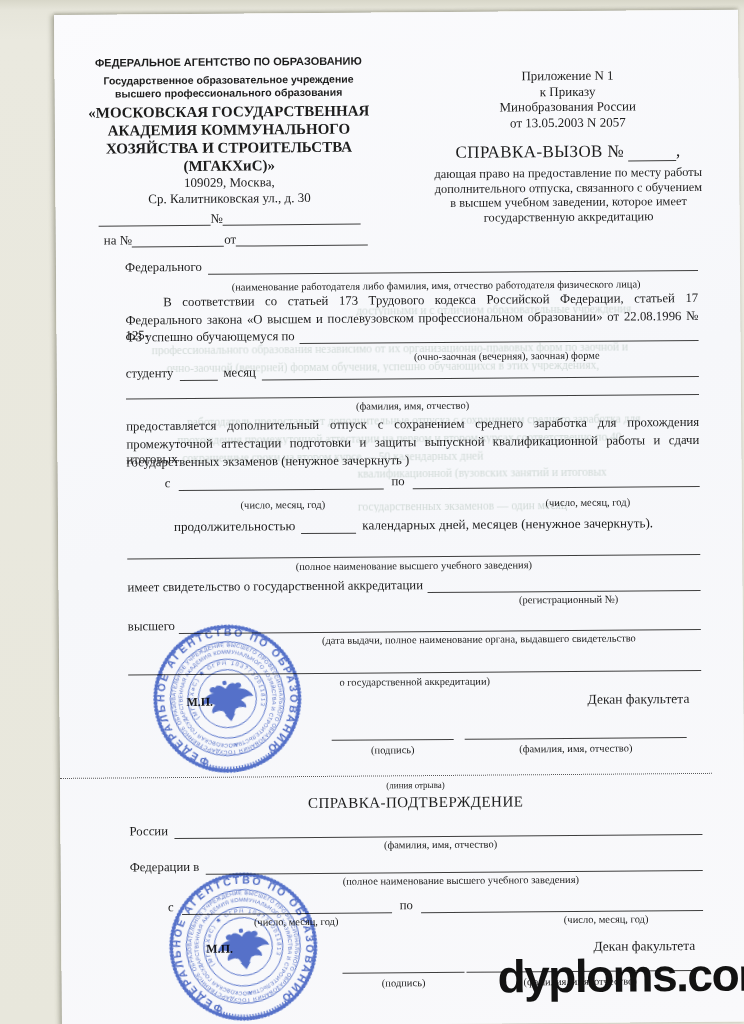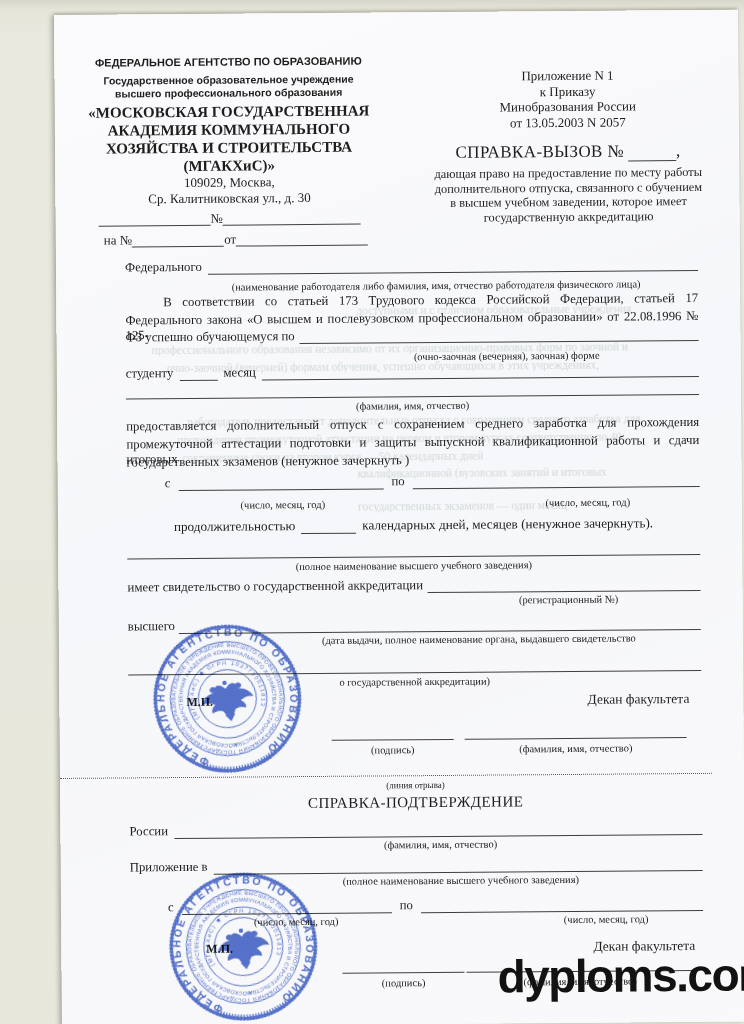--- a/index.html
+++ b/index.html
@@ -176,21 +176,21 @@
 
     <div class="abs c" style="top:782px;left:69px;width:573px;font-size:15px;letter-spacing:.5px;">СПРАВКА-ПОДТВЕРЖДЕНИЕ</div>
 
     <div class="abs row body-line" style="top:810px;left:69px;width:573px;">
       <span>России</span>
       <span class="ln fill" style="margin-left:6px;"></span>
     </div>
     <div class="abs hint c" style="top:827px;left:120px;width:520px;">(фамилия, имя, отчество)</div>
 
     <div class="abs row body-line" style="top:846px;left:69px;width:573px;">
-      <span>Приложение в</span>
+      <span>Федерации в</span>
       <span class="ln fill" style="margin-left:6px;"></span>
     </div>
     <div class="abs hint c" style="top:863px;left:180px;width:440px;">(полное наименование высшего учебного заведения)</div>
 
     <div class="abs row body-line" style="top:886px;left:69px;width:573px;padding-left:38px;box-sizing:border-box;">
       <span>с</span>
       <span class="ln" style="width:210px;margin:0 8px;"></span>
       <span>по</span>
       <span class="ln fill" style="margin-left:8px;"></span>
     </div>

